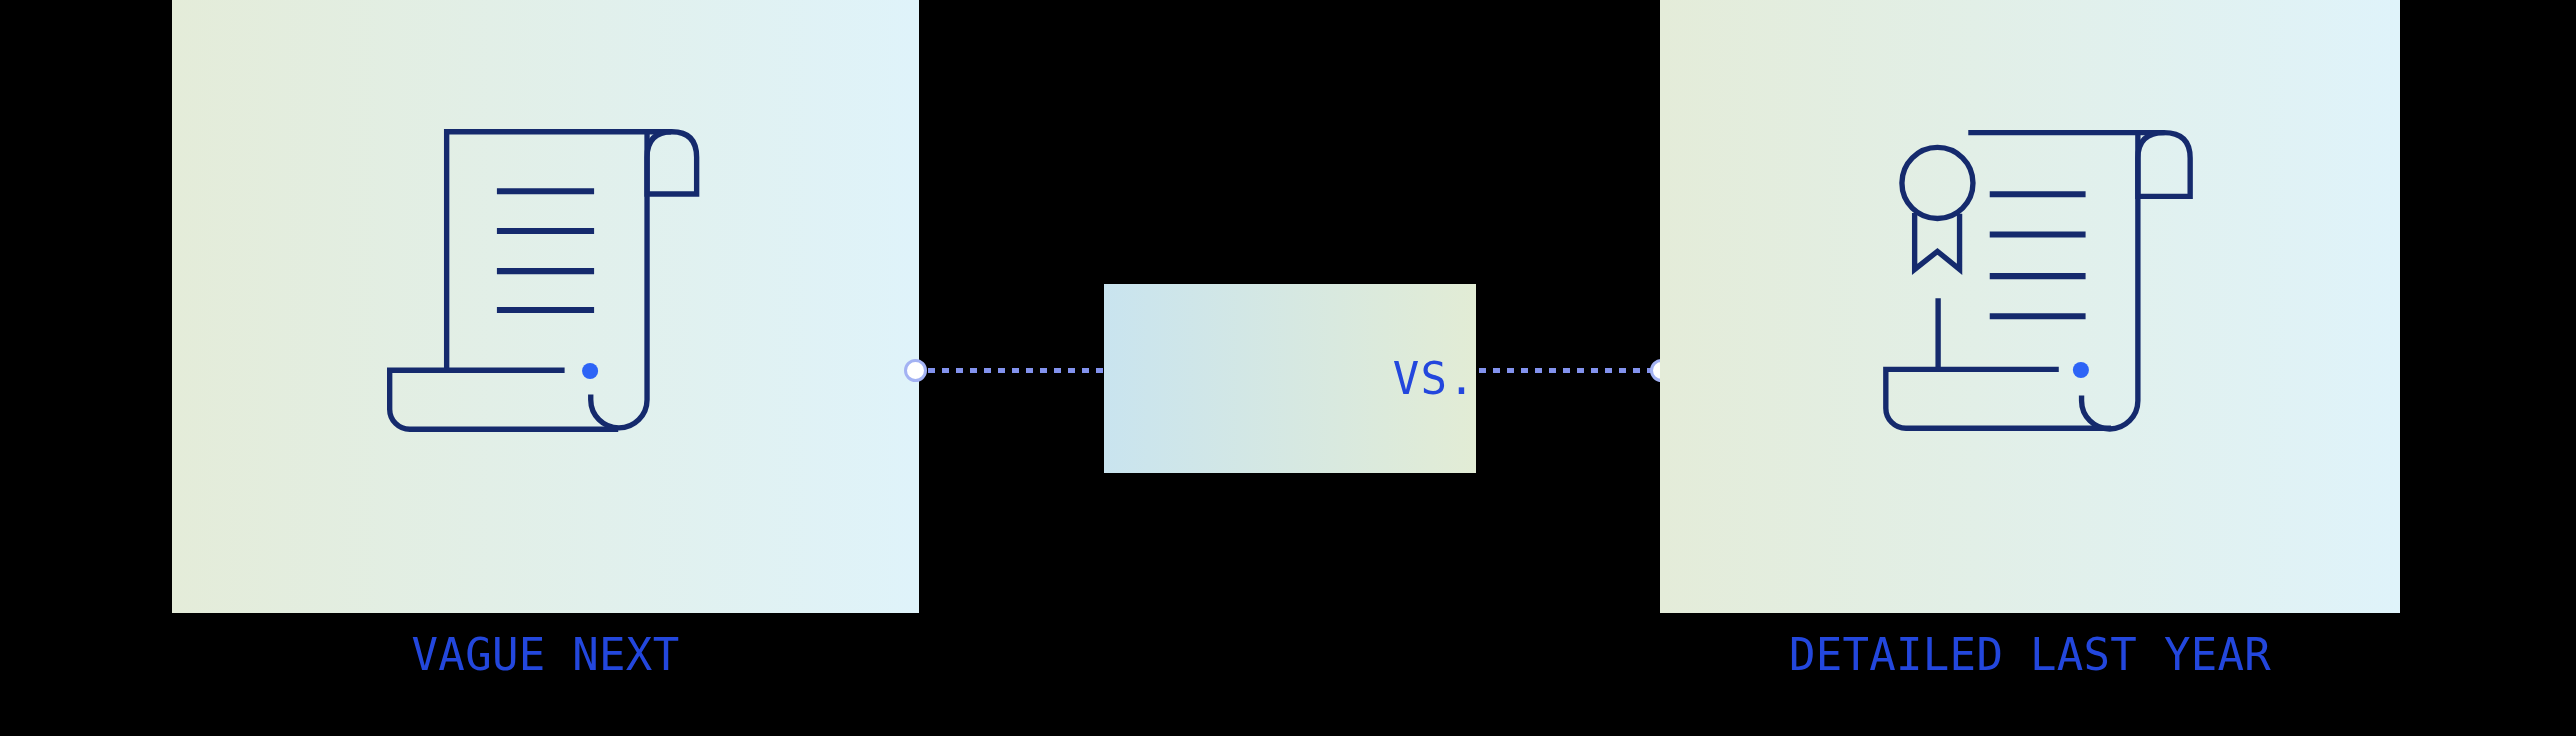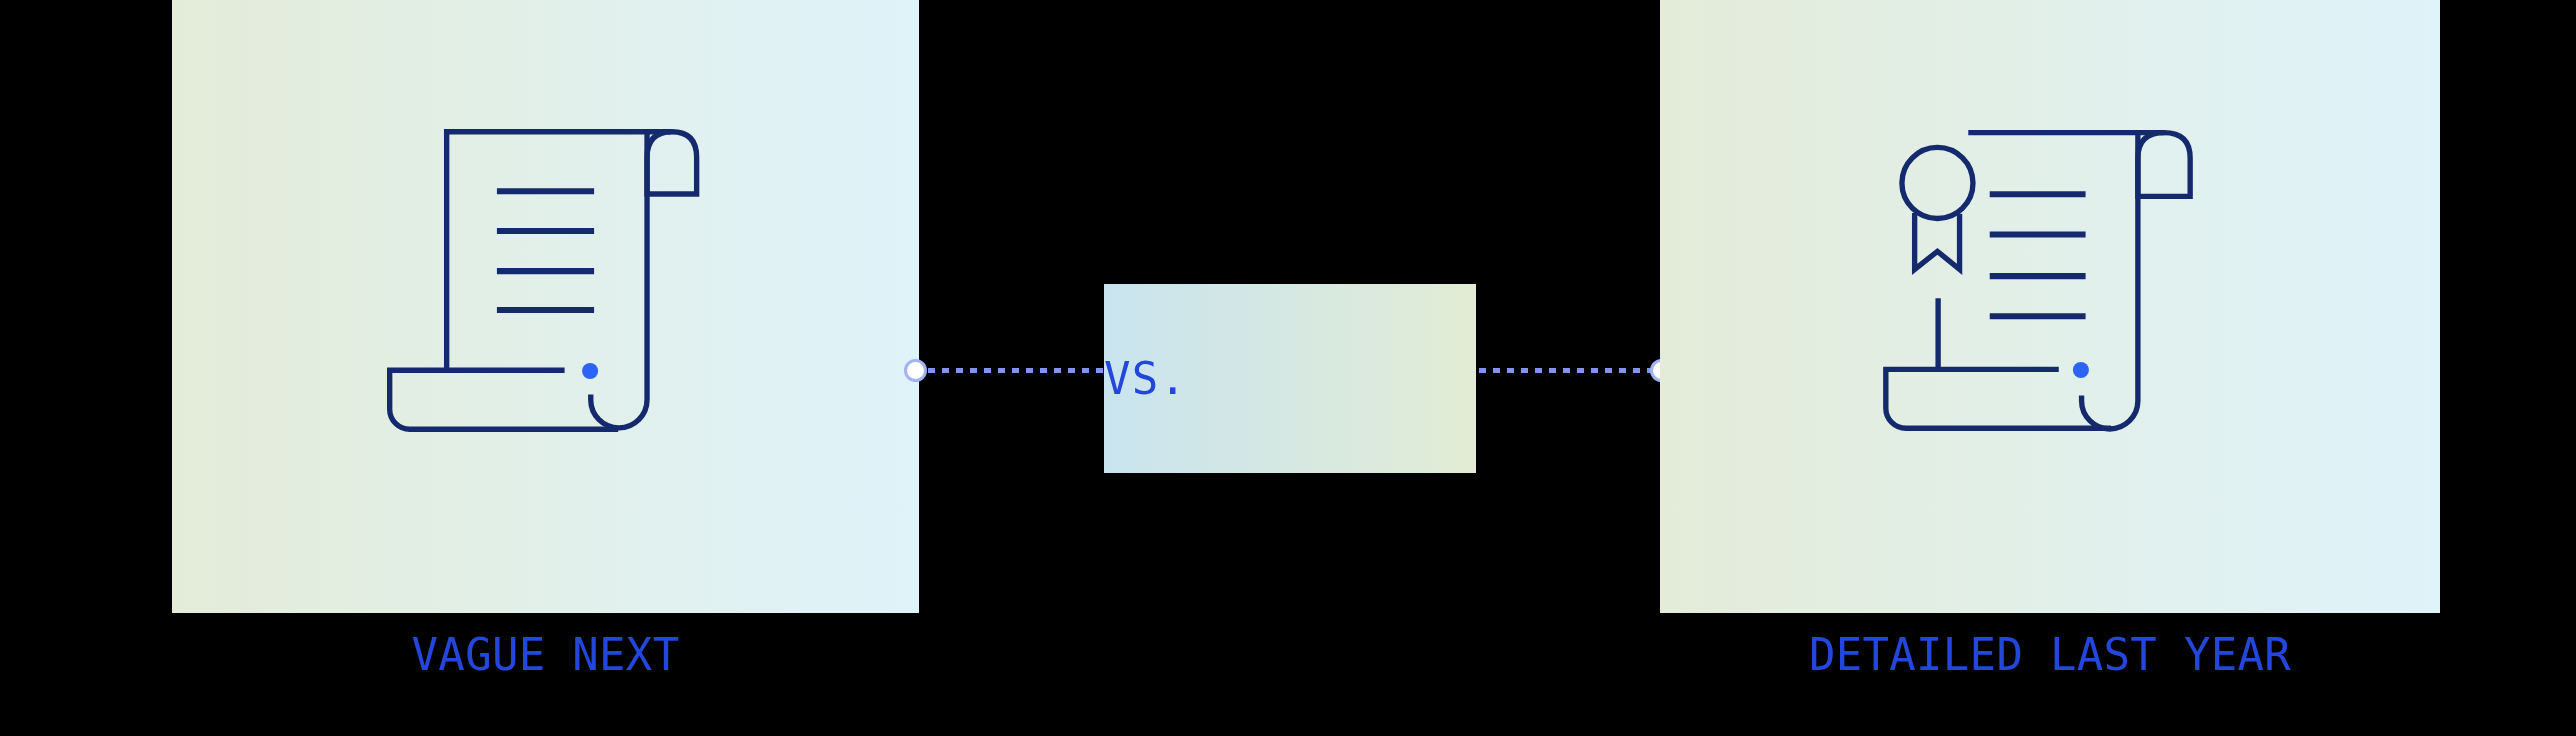--- a/index.html
+++ b/index.html
@@ -11,21 +11,21 @@
     overflow: hidden;
     font-family: "DejaVu Sans Mono", "Liberation Mono", monospace;
   }
   .panel {
     position: absolute;
     top: 0;
     height: 613px;
     background: linear-gradient(90deg, var(--panel_gradient_start), var(--panel_gradient_end));
   }
   #left-panel  { left: 172px;  width: 747px; }
-  #right-panel { left: 1660px; width: 740px; padding-left: 40px; }
+  #right-panel { left: 1660px; width: 740px; }
 
   .panel-icon { position: absolute; }
   #left-icon  { left: 215px; top: 129px; }   
   #right-icon { left: 223px; top: 130px; }   
 
   .stroke {
     fill: none;
     stroke: var(--icon_stroke, #152a6d);
     stroke-width: 8;
     stroke-linecap: butt;
@@ -46,21 +46,21 @@
     white-space: pre;
   }
 
   #vs-box {
     position: absolute;
     left: 1104px; top: 284px;
     width: 372px; height: 189px;
     background: linear-gradient(90deg, var(--vs_gradient_start), var(--vs_gradient_end));
     display: flex;
     align-items: center;
-    justify-content: flex-start;
+    justify-content: flex-end;
   }
   #vs-box .vs-text {
     color: var(--label_text, #2347dd);
     font-size: 44px;
     letter-spacing: 1.3px;
   }
 
   .connector-dashes {
     position: absolute;
     top: 368px;

